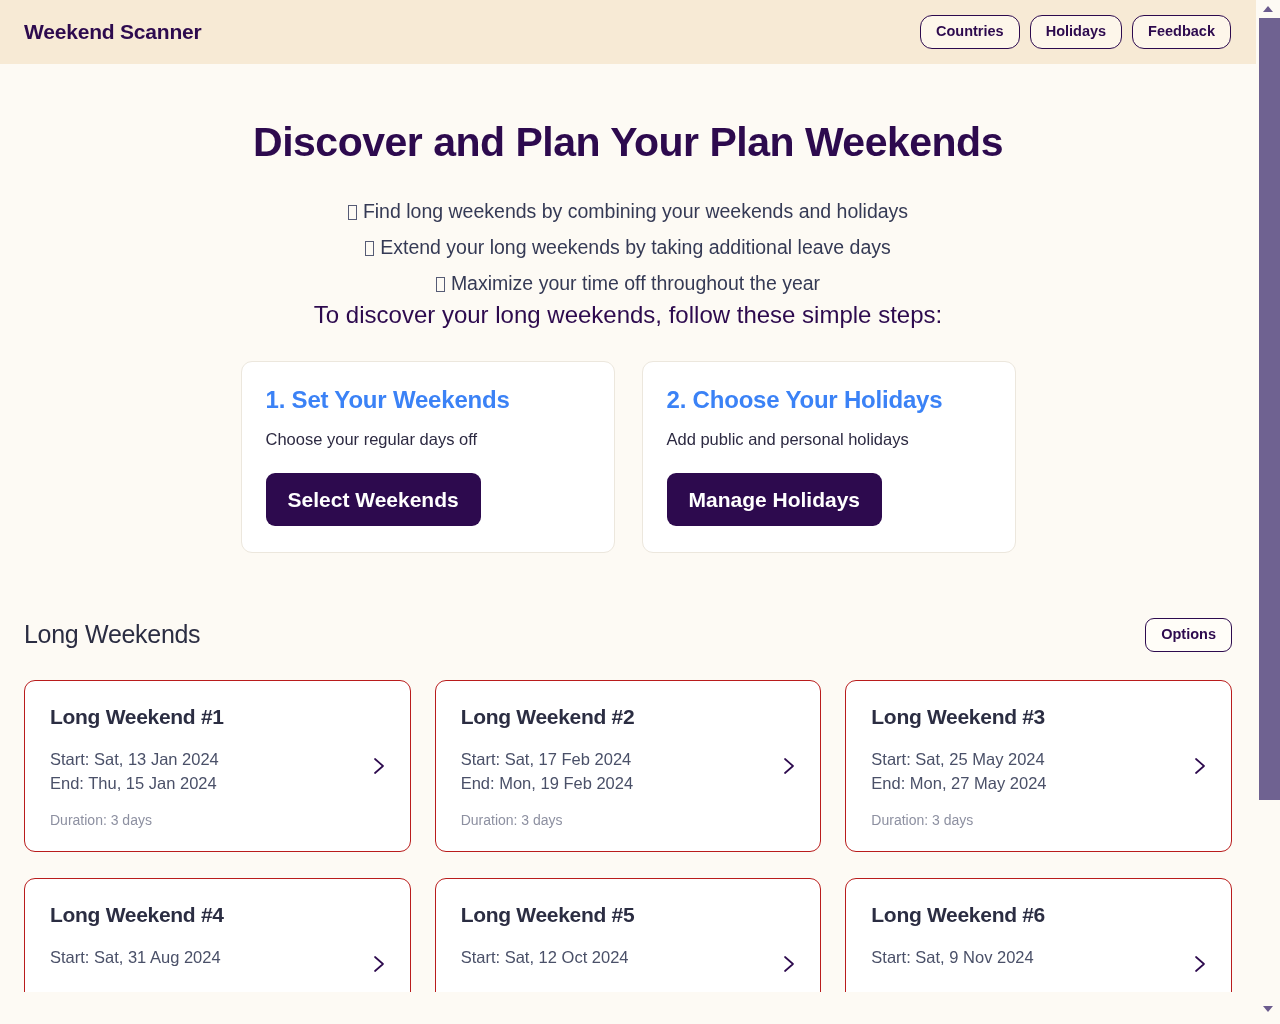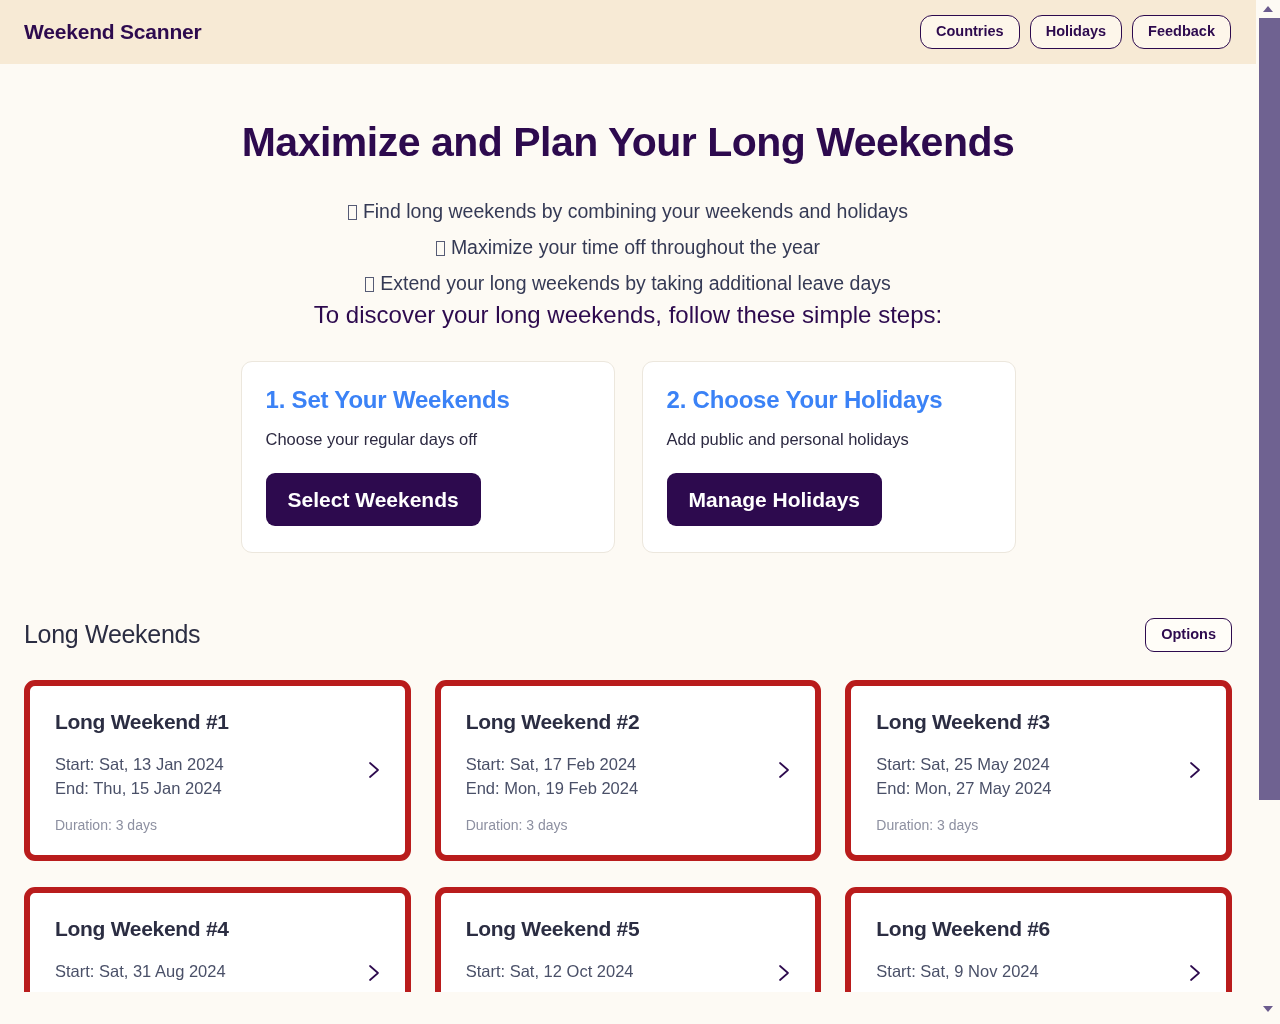--- a/index.html
+++ b/index.html
@@ -183,21 +183,21 @@
   }
 
   .lw-grid {
     display: grid;
     grid-template-columns: repeat(3, 1fr);
     gap: 26px 24px;
   }
 
   .lw-card {
     background: #ffffff;
-    border: 6px solid #b91c1c;
+    border: 1px solid #b91c1c;
     border-radius: 11px;
     padding: 24px 22px 22px 25px;
     position: relative;
     cursor: pointer;
     min-height: 172px;
   }
 
   .lw-card-title {
     font-size: 21px;
     font-weight: bold;
@@ -275,25 +275,25 @@
   <header class="site-header">
     <div class="brand">Weekend Scanner</div>
     <nav class="header-nav">
       <button class="pill-btn">Countries</button>
       <button class="pill-btn">Holidays</button>
       <button class="pill-btn">Feedback</button>
     </nav>
   </header>
 
   <section class="hero">
-    <h1 class="hero-title">Maximize and Plan Your Long Weekends</h1>
+    <h1 class="hero-title">Discover and Plan Your Plan Weekends</h1>
     <div class="hero-points">
       <p class="hero-point"><span class="tofu"></span><span>Find long weekends by combining your weekends and holidays</span></p>
+      <p class="hero-point"><span class="tofu"></span><span>Extend your long weekends by taking additional leave days</span></p>
       <p class="hero-point"><span class="tofu"></span><span>Maximize your time off throughout the year</span></p>
-      <p class="hero-point"><span class="tofu"></span><span>Extend your long weekends by taking additional leave days</span></p>
     </div>
   </section>
 
   <section>
     <h2 class="steps-intro">To discover your long weekends, follow these simple steps:</h2>
     <div class="steps-row">
 
       <div class="step-card">
         <div class="step-title">1. Set Your Weekends</div>
         <div class="step-desc">Choose your regular days off</div>

